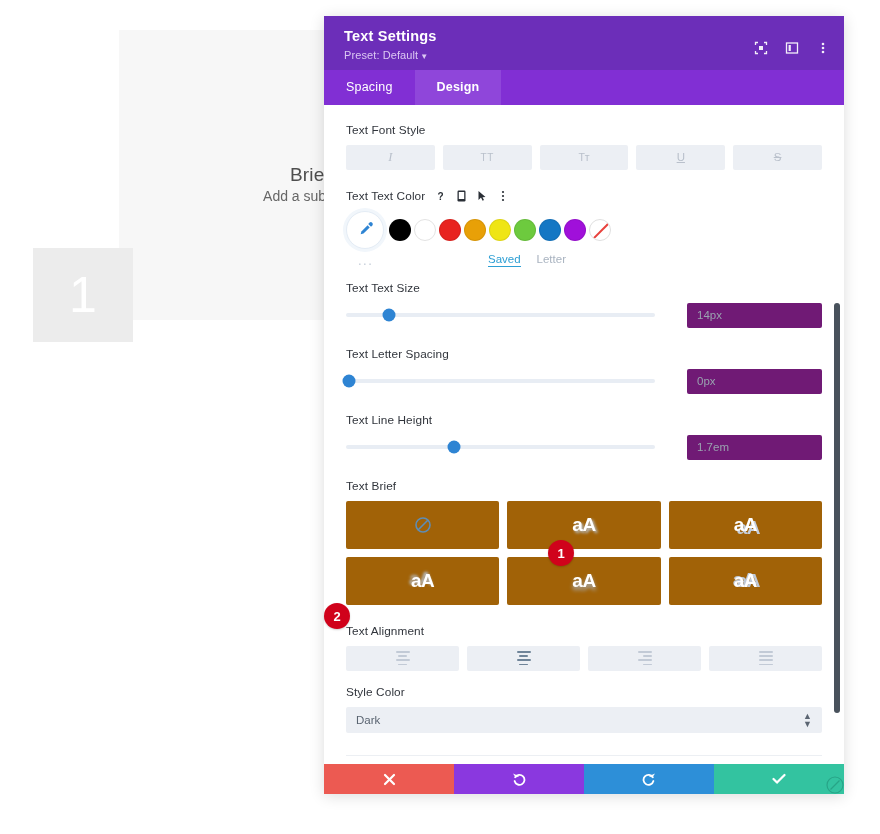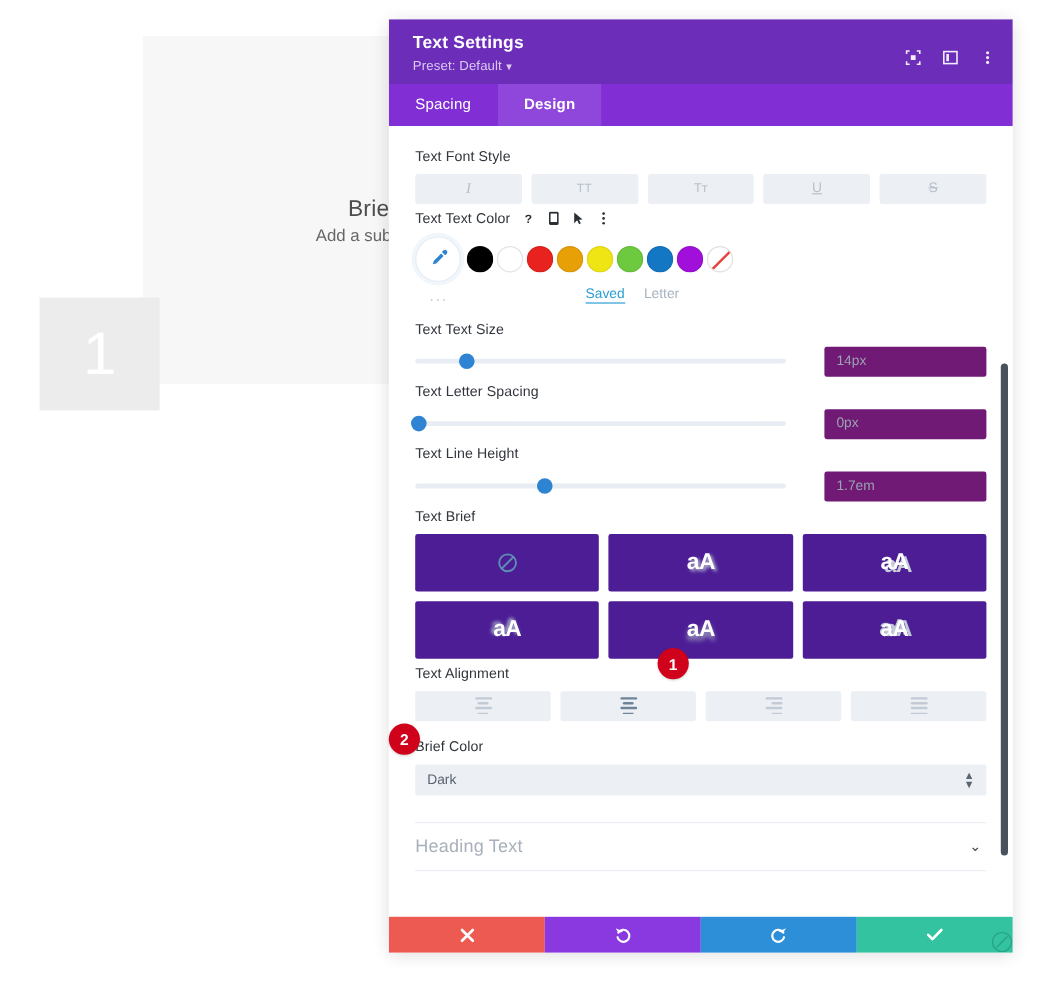--- a/index.html
+++ b/index.html
@@ -62,21 +62,21 @@
     padding:10px 22px 11px; font-size:12.5px; color:#ffffff;
     letter-spacing:.2px; cursor:pointer;
   }
   .tab.active { background:#8f46da; font-weight:bold; }
 
   .panel-body {
     flex:1 1 auto; overflow:hidden; position:relative;
     padding:18px 22px 0 22px; background:#fff;
   }
 
-  .field { margin-bottom:5px; }
+  .field { margin-bottom:19px; }
   .field-label {
     font-size:11.8px; color:#31353c; margin-bottom:8px; letter-spacing:.1px;
     display:flex; align-items:center; gap:0;
   }
   .field-label .lbl-icons { display:flex; gap:9px; margin-left:9px; align-items:center; }
   .li { width:12px; height:13px; display:flex; align-items:center; justify-content:center; }
 
   
   .fontstyle-row { display:flex; gap:8px; }
   .fs-btn {
@@ -131,21 +131,21 @@
   }
   .slider-val {
     flex:0 0 135px; height:25px; background:#701a75; border-radius:2px;
     display:flex; align-items:center; padding-left:10px;
     font-size:11.5px; color:#9aa3b0;
   }
 
   
   .shadow-grid { display:grid; grid-template-columns:repeat(3,1fr); gap:8px; }
   .shadow-cell {
-    height:48px; background:#4c1d95; border-radius:2px;
+    height:48px; background:#a16207; border-radius:2px;
     display:flex; align-items:center; justify-content:center;
     font-size:19px; font-weight:bold; color:#ffffff;
     letter-spacing:-.5px;
   }
   .sh1 { text-shadow:2px 2px 3px #b9c4d2; }
   .sh2 { text-shadow:3px 3px 0 #c6ced9; }
   .sh3 { text-shadow:-2px -2px 3px #b9c4d2; }
   .sh4 { text-shadow:0 3px 4px #aab5c4; }
   .sh5 { text-shadow:3px 0 0 #c0c9d6, -1px -1px 0 #c0c9d6; }
 
@@ -418,21 +418,21 @@
               <i class="bar" style="width:14px"></i>
                 <i class="bar" style="width:14px"></i>
                 <i class="bar" style="width:14px"></i>
                 <i class="bar" style="width:14px"></i>
             </span>
           </div>
         </div>
       </div>
 
       <div class="field" style="margin-bottom:0;">
-        <div class="field-label">Brief Color</div>
+        <div class="field-label">Style Color</div>
         <div class="select-box">
           <span>Dark</span>
           <span class="arrows">▲<br>▼</span>
         </div>
       </div>
 
       <div class="accordion">
         <div class="acc-row">
           <span>Heading Text</span>
           <span class="chev">⌄</span>

